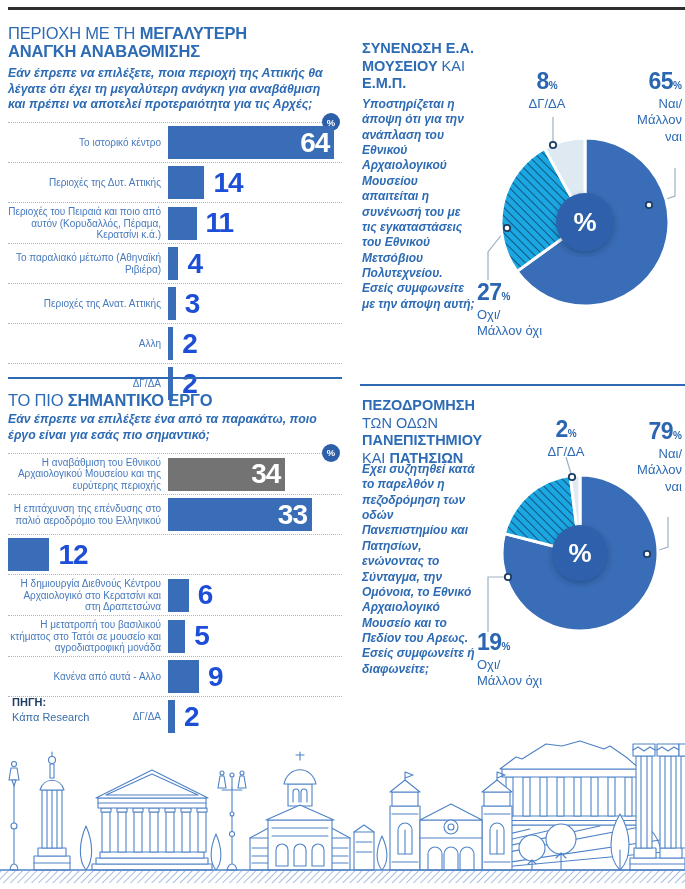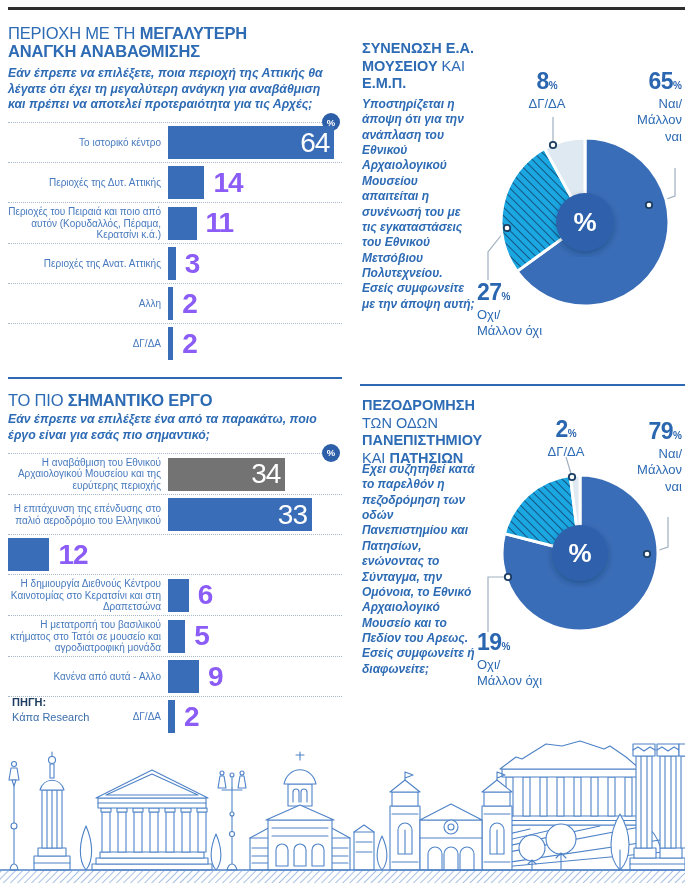--- a/index.html
+++ b/index.html
@@ -12,22 +12,22 @@
   .sec-title b{letter-spacing:-.2px;}
   .sec-sub{color:#2d6bb4;font-style:italic;font-weight:bold;font-size:12.3px;line-height:1.28;margin-top:5px;width:326px;}
   .meter{position:relative;border-top:1.5px dotted #a7b8c8;margin-top:9px;margin-right:6px;}
   .pct-badge{position:absolute;right:-4px;top:-10px;width:18px;height:18px;border-radius:50%;background:#2d5fa8;color:#fff;
     font-size:9.5px;font-weight:bold;display:flex;align-items:center;justify-content:center;}
   .bar-row{display:flex;align-items:center;border-bottom:1.5px dotted #a7b8c8;padding:3px 0;min-height:33px;}
   .bar-row:last-child{border-bottom:none;}
   .bar-cat{width:160px;text-align:right;color:#4679bd;font-size:10px;line-height:1.14;padding-right:7px;box-sizing:border-box;}
   .bar-zone{flex:1;position:relative;display:flex;align-items:center;}
   .bar{height:33px;background:#3a6db7;position:relative;flex:none;}
-  .val-in{position:absolute;right:5px;top:50%;transform:translateY(-50%);color:#fff;font-weight:normal;font-size:28px;letter-spacing:-1px;}
-  .val-out{color:#8b5cf6;font-weight:bold;font-size:28px;letter-spacing:-1px;margin-left:9px;}
+  .val-in{position:absolute;right:5px;top:50%;transform:translateY(-50%);color:#fff;font-weight:bold;font-size:28px;letter-spacing:-1px;}
+  .val-out{color:#1d4ed8;font-weight:bold;font-size:28px;letter-spacing:-1px;margin-left:9px;}
   .pie-head{position:absolute;color:#2d6bb4;font-size:14.5px;line-height:1.22;width:130px;}
   .pie-desc{position:absolute;color:#2d6bb4;font-style:italic;font-weight:bold;font-size:12px;line-height:1.28;width:114px;}
   .pie-svg{position:absolute;}
   .pie-callout{position:absolute;color:#2d6bb4;}
   .pie-callout .big{font-size:23px;font-weight:bold;letter-spacing:-.5px;color:#2b66b0;line-height:1;}
   .pie-callout .big .u{font-size:10px;letter-spacing:0;}
   .pie-callout .pl-text{font-size:13px;line-height:1.25;white-space:pre-line;margin-top:3px;}
   .ta-r{text-align:right;} .ta-c{text-align:center;}
   .source{position:absolute;left:12px;top:695px;font-size:11px;line-height:1.35;}
   .src-label{font-weight:bold;color:#1f3d62;}
@@ -64,20 +64,27 @@
           </div>
         </div>
         <div class="bar-row">
           <div class="bar-cat">Περιοχές του Πειραιά και ποιο από αυτόν (Κορυδαλλός, Πέραμα, Κερατσίνι κ.ά.)</div>
           <div class="bar-zone">
             <div class="bar" style="width: 28.6px; background: rgb(58, 109, 183);"></div>
             <span class="val-out">11</span>
           </div>
         </div>
         <div class="bar-row">
+          <div class="bar-cat">Το παραλιακό μέτωπο (Αθηναϊκή Ριβιέρα)</div>
+          <div class="bar-zone">
+            <div class="bar" style="width: 10.4px; background: rgb(58, 109, 183);"></div>
+            <span class="val-out">4</span>
+          </div>
+        </div>
+        <div class="bar-row">
           <div class="bar-cat">Περιοχές της Ανατ. Αττικής</div>
           <div class="bar-zone">
             <div class="bar" style="width: 7.8px; background: rgb(58, 109, 183);"></div>
             <span class="val-out">3</span>
           </div>
         </div>
         <div class="bar-row">
           <div class="bar-cat">Αλλη</div>
           <div class="bar-zone">
             <div class="bar" style="width: 5.2px; background: rgb(58, 109, 183);"></div>
@@ -119,21 +126,21 @@
             </div>
           </div>
         </div>
         <div class="bar-row">
           <div class="bar-zone">
             <div class="bar" style="width: 41.4px; background: rgb(58, 109, 183);"></div>
             <span class="val-out">12</span>
           </div>
         </div>
         <div class="bar-row">
-          <div class="bar-cat">Η δημιουργία Διεθνούς Κέντρου Καινοτομίας στο Κερατσίνι και στη Δραπετσώνα</div>
+          <div class="bar-cat">Η δημιουργία Διεθνούς Κέντρου Αρχαιολογικό στο Κερατσίνι και στη Δραπετσώνα</div>
           <div class="bar-zone">
             <div class="bar" style="width: 20.7px; background: rgb(58, 109, 183);"></div>
             <span class="val-out">6</span>
           </div>
         </div>
         <div class="bar-row">
           <div class="bar-cat">Η μετατροπή του βασιλικού κτήματος στο Τατόι σε μουσείο και αγροδιατροφική μονάδα</div>
           <div class="bar-zone">
             <div class="bar" style="width: 17.25px; background: rgb(58, 109, 183);"></div>
             <span class="val-out">5</span>

